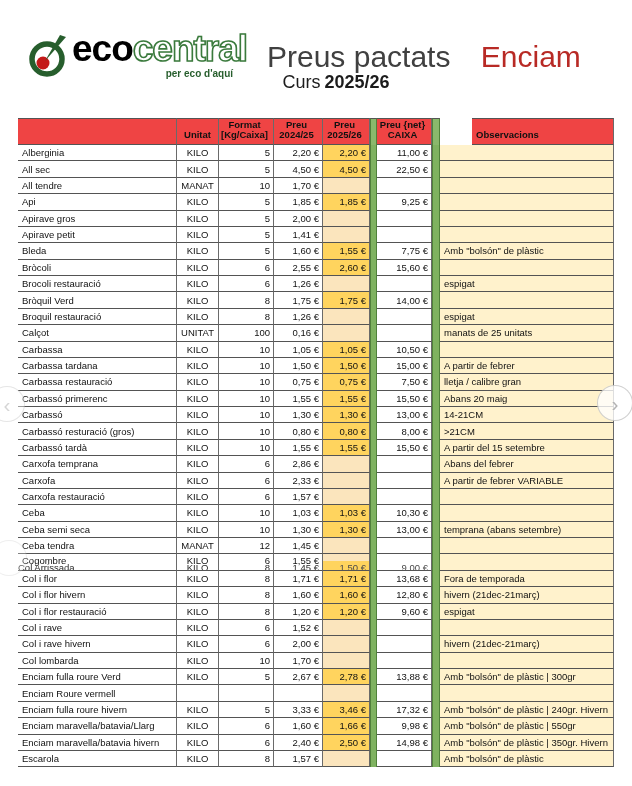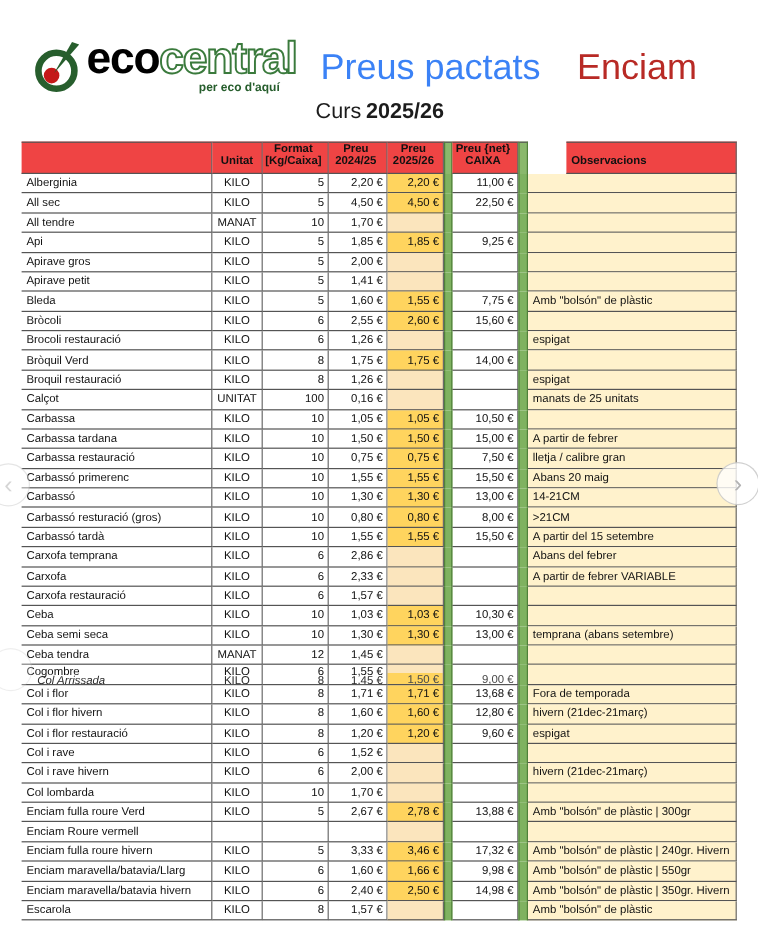--- a/index.html
+++ b/index.html
@@ -9,23 +9,23 @@
   }
   
   .logo{position:absolute;left:28px;top:30px;display:flex;align-items:flex-start;}
   .logo-icon{width:44px;height:46px;margin-top:4px;}
   .logo-text{line-height:1;}
   .logo-word{font-size:37px;font-weight:800;letter-spacing:-1px;}
   .logo-eco{color:#000000;}
   .logo-central{color:#ffffff;-webkit-text-stroke:1.6px #3a7a3c;text-shadow:0 0 1px #3a7a3c;}
   .logo-tagline{font-size:10px;font-weight:bold;color:#275E2D;text-align:right;margin-top:2px;padding-right:14px;}
   .title-row{position:absolute;left:267px;top:40px;white-space:nowrap;font-size:30px;}
-  .title-main{color:#3b82f6;}
+  .title-main{color:#404040;}
   .title-cat{color:#B82A25;margin-left:22px;}
-  .subtitle{position:absolute;left:263px;top:82px;width:146px;font-size:18px;}
+  .subtitle{position:absolute;left:263px;top:72px;width:146px;text-align:center;font-size:18px;}
   .subtitle b{margin-left:4px;}
   
   .ptable{position:absolute;left:18px;top:118px;width:596px;}
   .trow{display:grid;grid-template-columns:159px 42px 55px 49px 47px 7px 55px 8px 174px;height:16.39px;}
   .thead .trow{height:27px;}
   .cell{box-sizing:border-box;display:flex;align-items:center;font-size:9.5px;color:#111;
         border-right:1px solid #6a6a6a;border-bottom:1px solid #545454;overflow:hidden;white-space:nowrap;}
   .c-name{padding-left:4px;}
   .c-unitat{justify-content:center;}
   .c-format,.c-p2425,.c-p2526,.c-caixa{justify-content:flex-end;padding-right:3px;}
@@ -35,21 +35,21 @@
   .sep{background:#7FB260;border-left:1px solid #50813A;border-right:1px solid #50813A;border-bottom:none;}
   .thead .cell{background:#ef4444;font-weight:bold;align-items:flex-end;justify-content:center;
                text-align:center;white-space:pre-line;line-height:1.12;padding-bottom:3px;
                border-top:1px solid #545454;}
   .thead .c-obs{justify-content:flex-start;text-align:left;margin-left:32px;}
   .thead .sep{background:#8AB86C;}
   
   .glitch .cell{position:relative;}
   .glitch .c-name .v1,.glitch .c-unitat .v1,.glitch .c-format .v1,.glitch .c-p2425 .v1{transform:translateY(-2.5px);}
   .v2{position:absolute;font-size:9.5px;color:#2a2a2a;top:8px;}
-  .glitch .c-name .v2{left:13px;font-style:italic;}
+  .glitch .c-name .v2{left:0;}
   .glitch .c-unitat .v2{left:0;right:0;text-align:center;}
   .glitch .c-format .v2,.glitch .c-p2425 .v2{right:3px;}
   .glitch .c-p2526 .v1,.glitch .c-caixa .v1{transform:translateY(4.5px);color:#4a4a4a;}
   .glitch .c-p2526{background:linear-gradient(180deg,#FBE5BD 45%,#FFD45E 45%);}
   
   .chev{position:absolute;width:34px;height:34px;border-radius:50%;
         background:rgba(255,255,255,.78);border:1px solid rgba(170,170,170,.55);
         display:flex;align-items:center;justify-content:center;
         color:#b3b3b3;font-size:21px;line-height:1;z-index:6;cursor:pointer;}
   .chev-right{left:597px;top:385px;}

